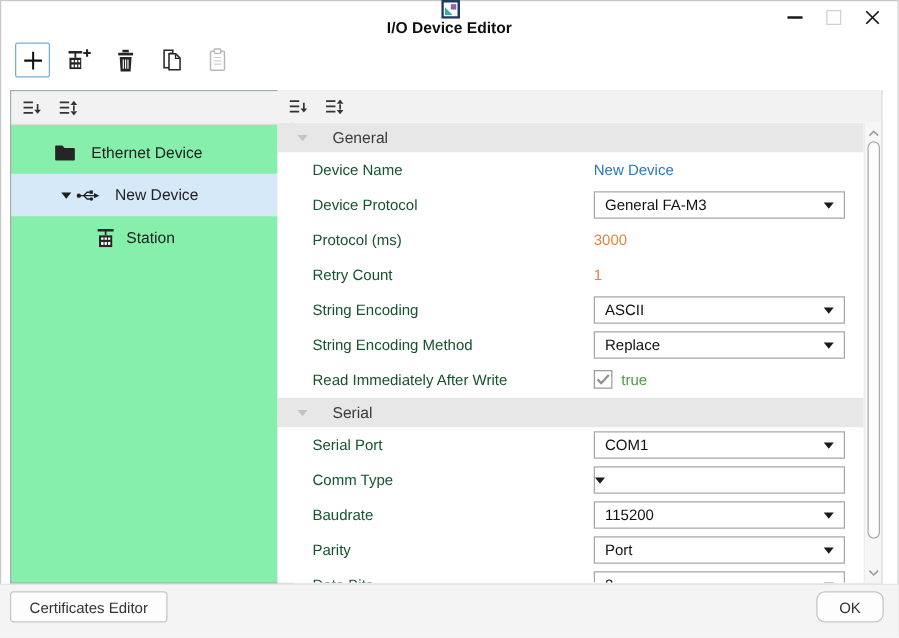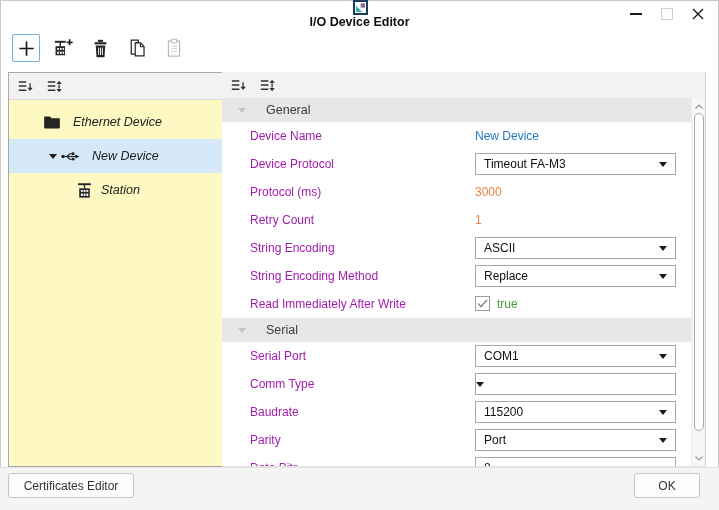--- a/index.html
+++ b/index.html
@@ -18,21 +18,21 @@
 
   
   .toolbar{position:absolute;left:0;top:28px;width:100%;height:40px;display:flex;
     align-items:center;padding-left:12px;gap:9px;box-sizing:border-box;}
   .tool-btn{width:28px;height:28px;display:flex;align-items:center;justify-content:center;
     border:1px solid transparent;border-radius:2px;background:#fff;padding:0;}
   .tool-btn.focused{border-color:#74aede;}
 
   
   .left-panel{position:absolute;left:8px;top:72px;width:226px;height:395px;
-    border:1px solid #a9a9a9;background:#fef9c3;box-sizing:border-box;font-style:italic;}
+    border:1px solid #a9a9a9;background:#86efac;box-sizing:border-box;}
   .panel-toolbar{height:26px;background:#f2f2f2;border-bottom:1px solid #dcdcdc;
     display:flex;align-items:center;padding-left:7px;gap:10px;}
   .ptool-btn{width:19px;height:19px;display:flex;align-items:center;justify-content:center;
     background:transparent;border:none;padding:0;}
   .tree{padding-top:5px;}
   .tree-row{height:34px;display:flex;align-items:center;font-size:12.5px;color:#222;}
   .tree-row.selected{background:#d6e9f8;}
   .t-ethernet{padding-left:34px;}
   .t-serial{padding-left:22px;}
   .t-newdevice{padding-left:40px;}
@@ -46,21 +46,21 @@
   
   .right-panel{position:absolute;left:222px;top:72px;width:484px;height:395px;
     box-sizing:border-box;border-right:1px solid #d2d2d2;border-bottom:1px solid #e2e2e2;}
   .right-panel .panel-toolbar{border-bottom:none;}
   .props-viewport{position:absolute;left:0;top:26px;right:14px;bottom:0;overflow:hidden;background:#fff;}
   .section-header{height:24px;background:#e7e7e7;display:flex;align-items:center;}
   .sec-tri{margin-left:16px;width:0;height:0;border-left:4.5px solid transparent;
     border-right:4.5px solid transparent;border-top:5px solid #c3c3c3;}
   .sec-title{margin-left:20px;font-size:12.5px;color:#3b3b3b;}
   .prow{height:28px;position:relative;background:#fff;}
-  .plabel{position:absolute;left:28px;top:0;line-height:28px;font-size:12px;color:#a21caf;white-space:nowrap;}
+  .plabel{position:absolute;left:28px;top:0;line-height:28px;font-size:12px;color:#14532d;white-space:nowrap;}
   .pvalue{position:absolute;left:253px;top:0;line-height:28px;font-size:12px;}
   .pvalue.blue{color:#2878be;}
   .pvalue.orange{color:#e8823f;}
   .pvalue.green{color:#4a9e3f;left:275px;}
   .dropdown{position:absolute;left:253px;top:3px;width:201px;height:22px;background:#fff;
     border:1px solid #a8a8a8;box-sizing:border-box;display:flex;align-items:center;}
   .dd-text{margin-left:8px;font-size:12px;color:#111;flex:1;white-space:nowrap;overflow:hidden;}
   .dd-arrow{margin-right:8px;width:0;height:0;border-left:4.5px solid transparent;
     border-right:4.5px solid transparent;border-top:5px solid #1a1a1a;}
   .checkbox{position:absolute;left:253px;top:6px;width:15px;height:15px;background:#fff;
@@ -74,21 +74,21 @@
   .sb-thumb{position:absolute;top:15px;left:1.5px;width:10px;height:318px;background:#fdfdfd;
     border:1px solid #ababab;border-radius:6px;box-sizing:border-box;}
 
   
   .footer{position:absolute;left:0;bottom:0;width:100%;height:43px;background:#f4f4f4;
     border-top:1px solid #e3e3e3;box-sizing:border-box;padding-left:36px;}
   .btn{position:absolute;top:5px;height:25px;background:#fdfdfd;border:1px solid #c5c5c5;
     border-radius:3px;font-size:12px;color:#333;font-family:inherit;
     display:flex;align-items:center;justify-content:center;}
   .btn-cert{left:8px;width:126px;}
-  .btn-ok{right:19px;width:66px;}
+  .btn-ok{right:12px;width:54px;border-radius:7px;}
 </style>
 </head>
 <body>
 
 <div class="window">
 
   <div class="titlebar">
     <span class="app-icon">
       <svg width="15" height="15" viewBox="0 0 18 18">
         <rect x="1.2" y="1.2" width="15.6" height="15.6" fill="#fff" stroke="#1d3a5f" stroke-width="2.4"></rect>
@@ -251,21 +251,21 @@
       </div>
 
       <div class="prow">
         <span class="plabel">Device Name</span>
         <span class="pvalue blue">New Device</span>
       </div>
 
       <div class="prow">
         <span class="plabel">Device Protocol</span>
         <div class="dropdown">
-          <span class="dd-text">Timeout FA-M3</span>
+          <span class="dd-text">General FA-M3</span>
           <span class="dd-arrow"></span>
         </div>
       </div>
 
       <div class="prow">
         <span class="plabel">Protocol (ms)</span>
         <span class="pvalue orange">3000</span>
       </div>
 
       <div class="prow">

